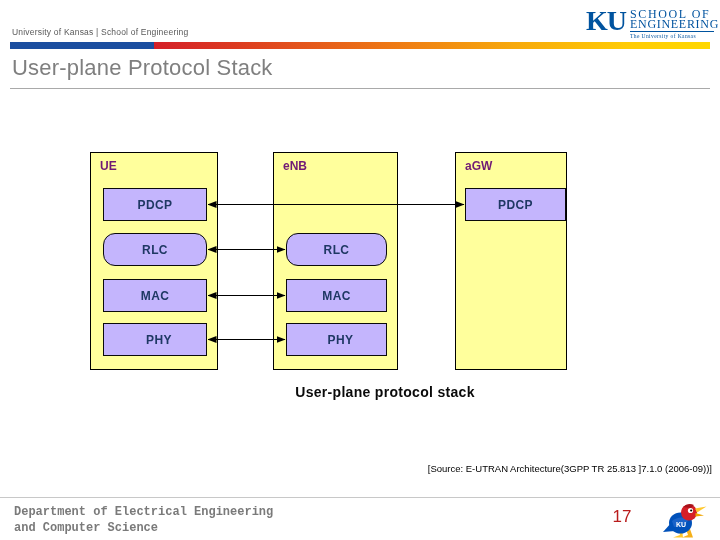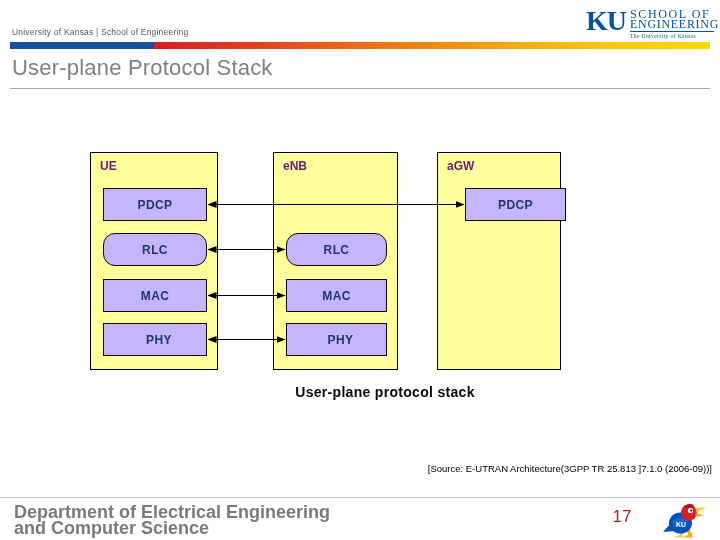--- a/index.html
+++ b/index.html
@@ -36,21 +36,21 @@
   .ku-school{font-size:12px;letter-spacing:1.6px;line-height:9px;}
   .ku-eng{font-size:12px;letter-spacing:.7px;line-height:11px;}
   .ku-rule{border-top:1px solid #00539F;margin:1px 0 1px 0;width:84px;}
   .ku-univ{font-size:5.5px;letter-spacing:.4px;}
   
   .node{
     position:absolute;background:#FFFF9C;border:1.4px solid #000;box-sizing:border-box;
   }
   .node-ue{left:90px;top:152px;width:128px;height:218px;}
   .node-enb{left:273px;top:152px;width:125px;height:218px;}
-  .node-agw{left:437px;top:152px;width:124px;height:218px;}
+  .node-agw{left:455px;top:152px;width:112px;height:218px;}
   .node-label{
     position:absolute;left:9px;top:6px;font-size:12px;font-weight:bold;color:#701a75;
   }
   .layer{
     position:absolute;background:#c4b5fd;border:1.6px solid #0a0a0a;box-sizing:border-box;
     display:flex;align-items:center;justify-content:center;
     font-size:12px;font-weight:bold;color:#1F3864;letter-spacing:.4px;z-index:2;
   }
   .ly-ue{left:103px;width:104px;height:33px;}
   .ly-enb{left:286px;width:101px;height:33px;}
@@ -60,22 +60,22 @@
   .diagram-caption{
     position:absolute;left:240px;top:384px;width:290px;text-align:center;
     font-size:14px;font-weight:bold;color:#0a0a0a;letter-spacing:.3px;
   }
   
   .source-citation{
     position:absolute;right:8px;top:463px;font-size:9.5px;color:#000;
   }
   .footer-rule{position:absolute;left:0;top:497px;width:720px;border-top:1px solid #C8C8C8;}
   .dept{
-    position:absolute;left:14px;top:505px;font-family:Liberation Sans, sans-serif;
-    font-weight:bold;font-size:18px;line-height:15.5px;color:#7A7A7A;
+    position:absolute;left:14px;top:505px;font-family:Liberation Mono, monospace;
+    font-weight:bold;font-size:12px;line-height:15.5px;color:#7A7A7A;
   }
   .page-number{
     position:absolute;left:605px;top:507px;width:34px;text-align:center;
     font-size:17px;color:#b91c1c;
   }
   .jayhawk{position:absolute;left:659px;top:501px;width:48px;height:38px;}
 </style>
 </head>
 <body>
 

